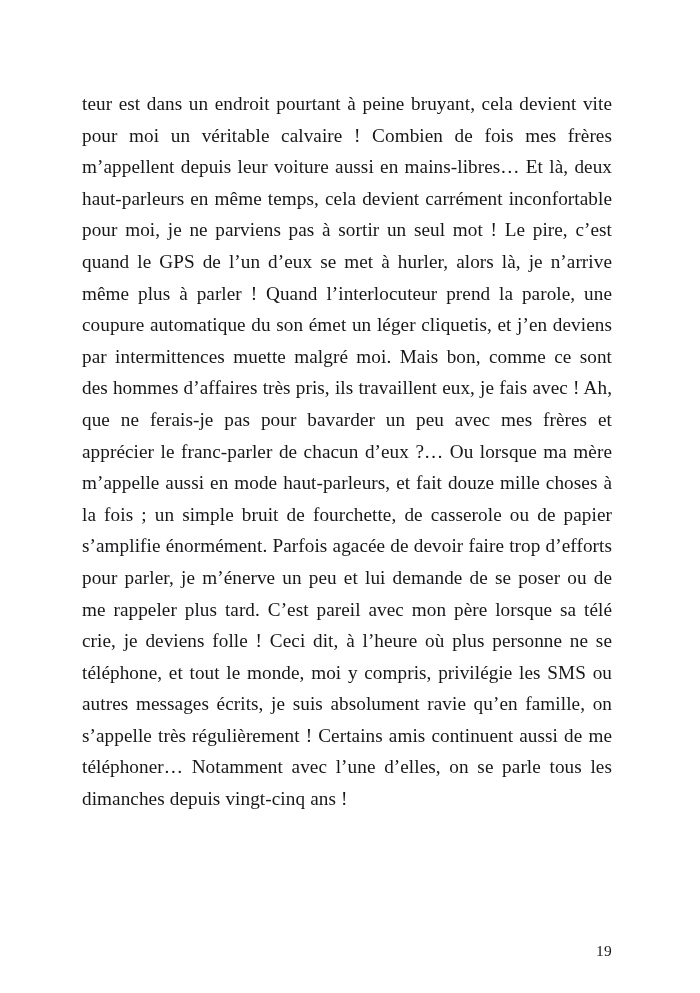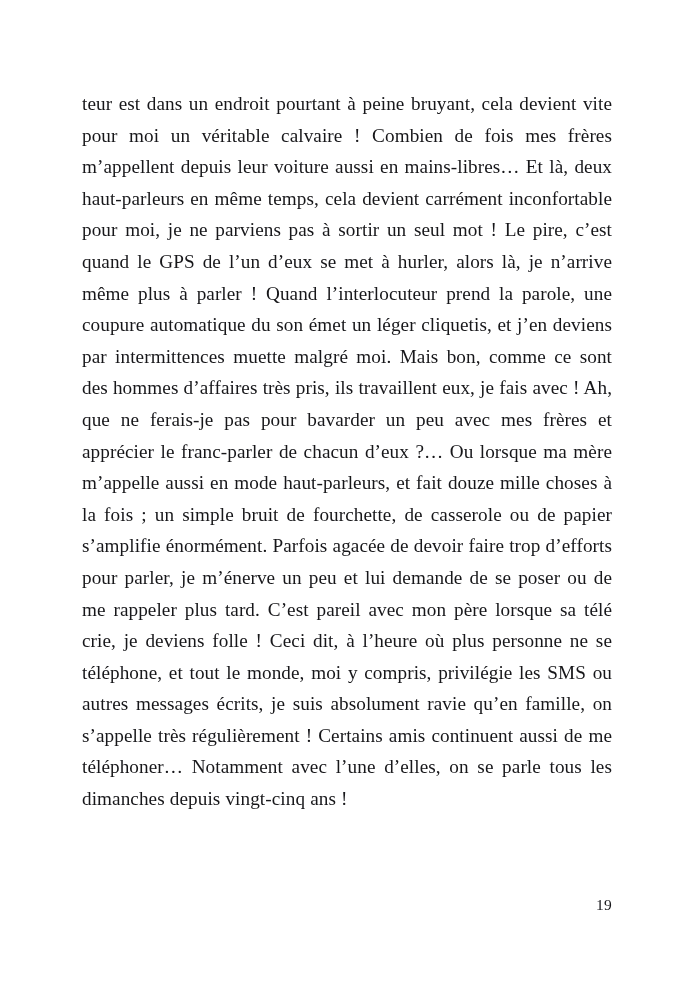--- a/index.html
+++ b/index.html
@@ -36,21 +36,21 @@
     text-align: justify;
     text-justify: inter-word;
     hyphens: manual;
     letter-spacing: 0.004em;
     word-spacing: 0.01em;
     color: #17171a;
   }
   .folio {
     position: absolute;
     right: 88px;
-    top: 896px;
+    top: 942px;
     font-size: 15.5px;
     line-height: 18px;
     color: #17171a;
     letter-spacing: 0.02em;
   }
 </style>
 </head>
 <body>
 
 <div class="page">

